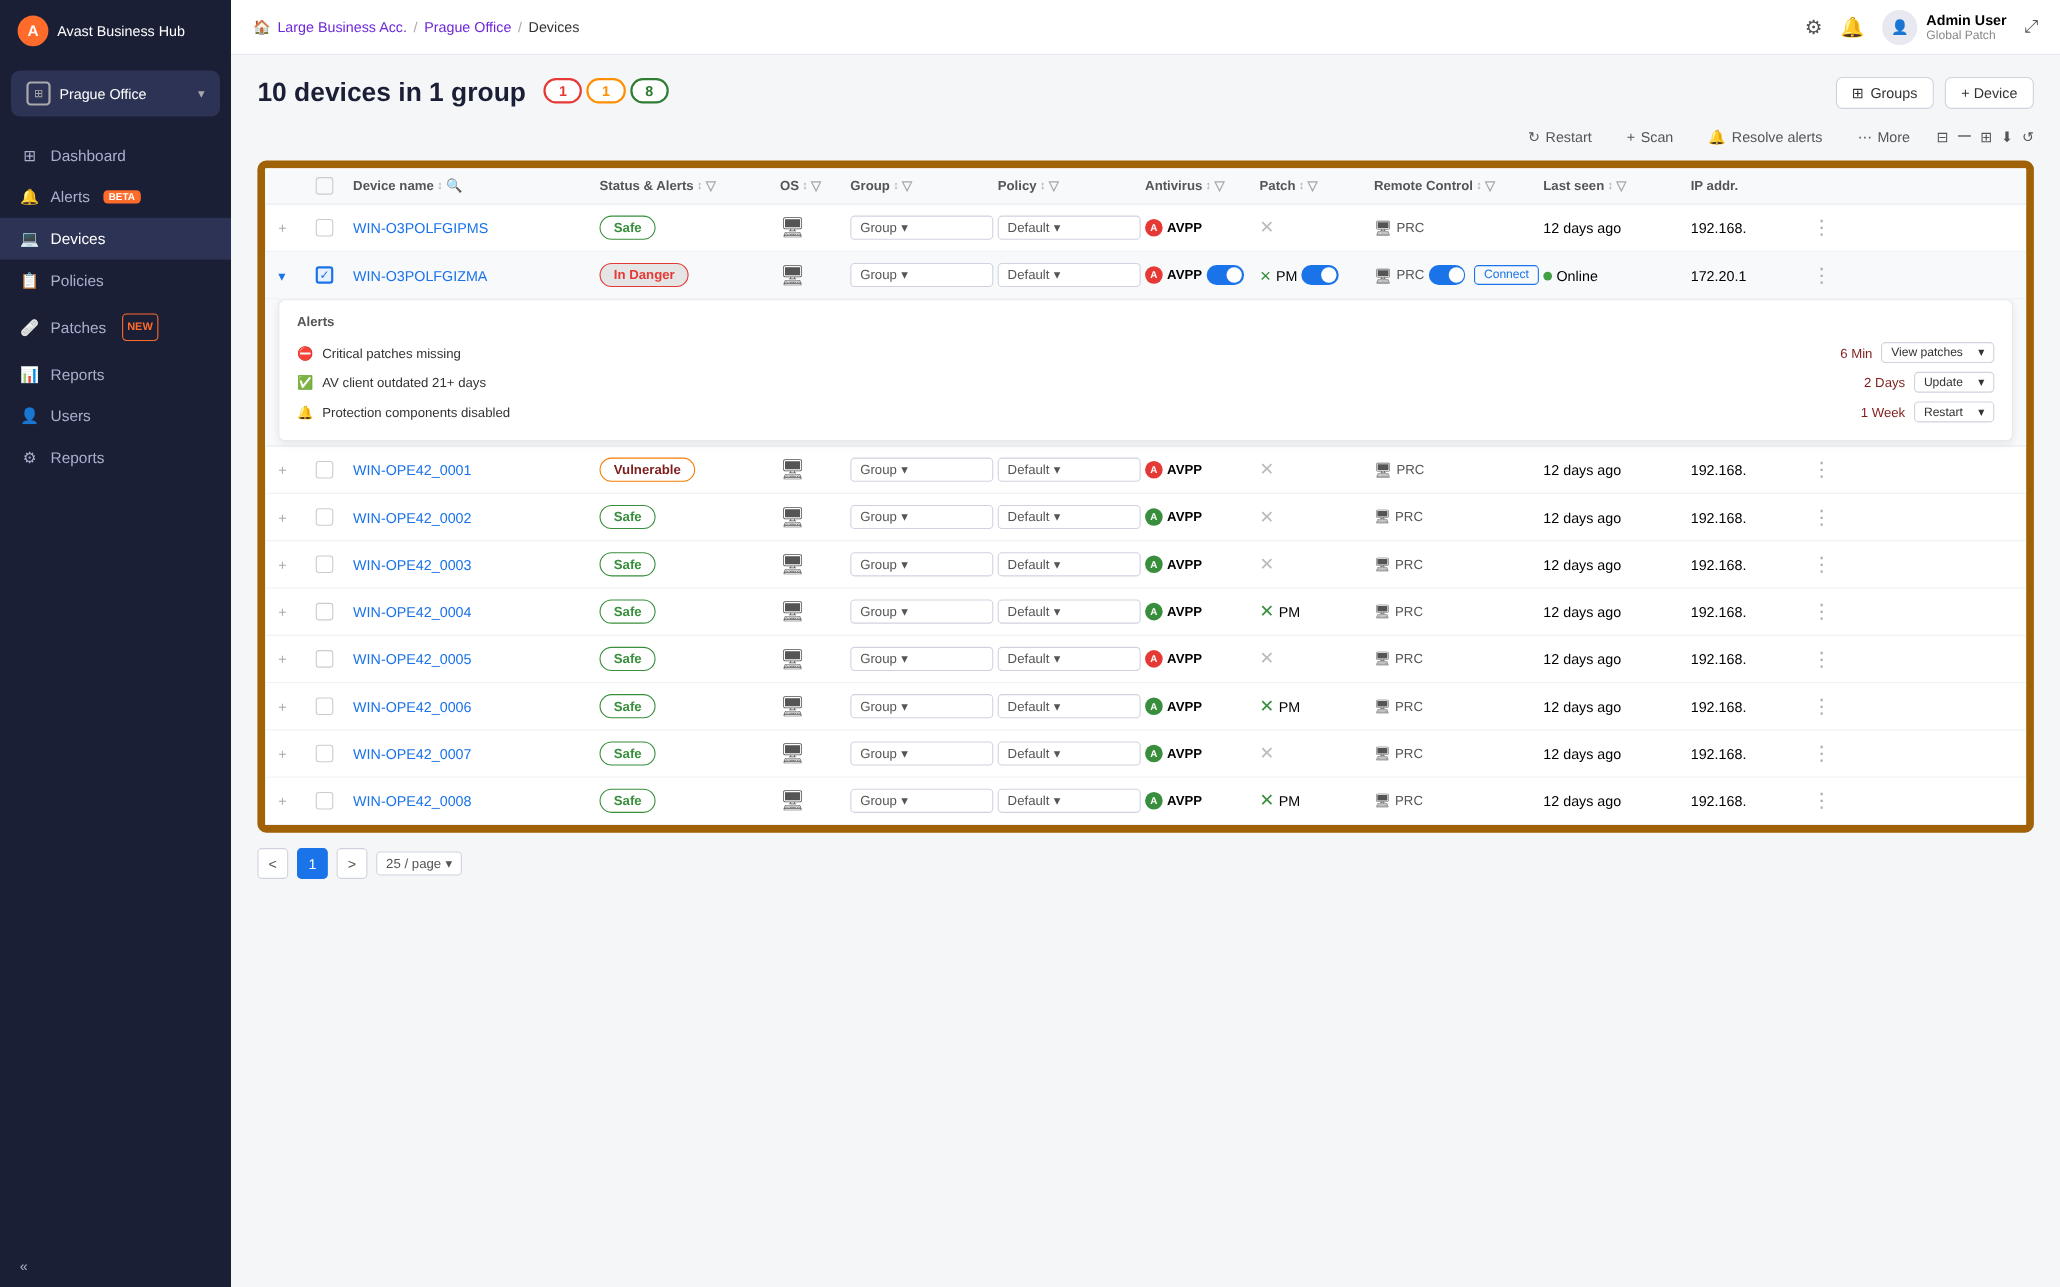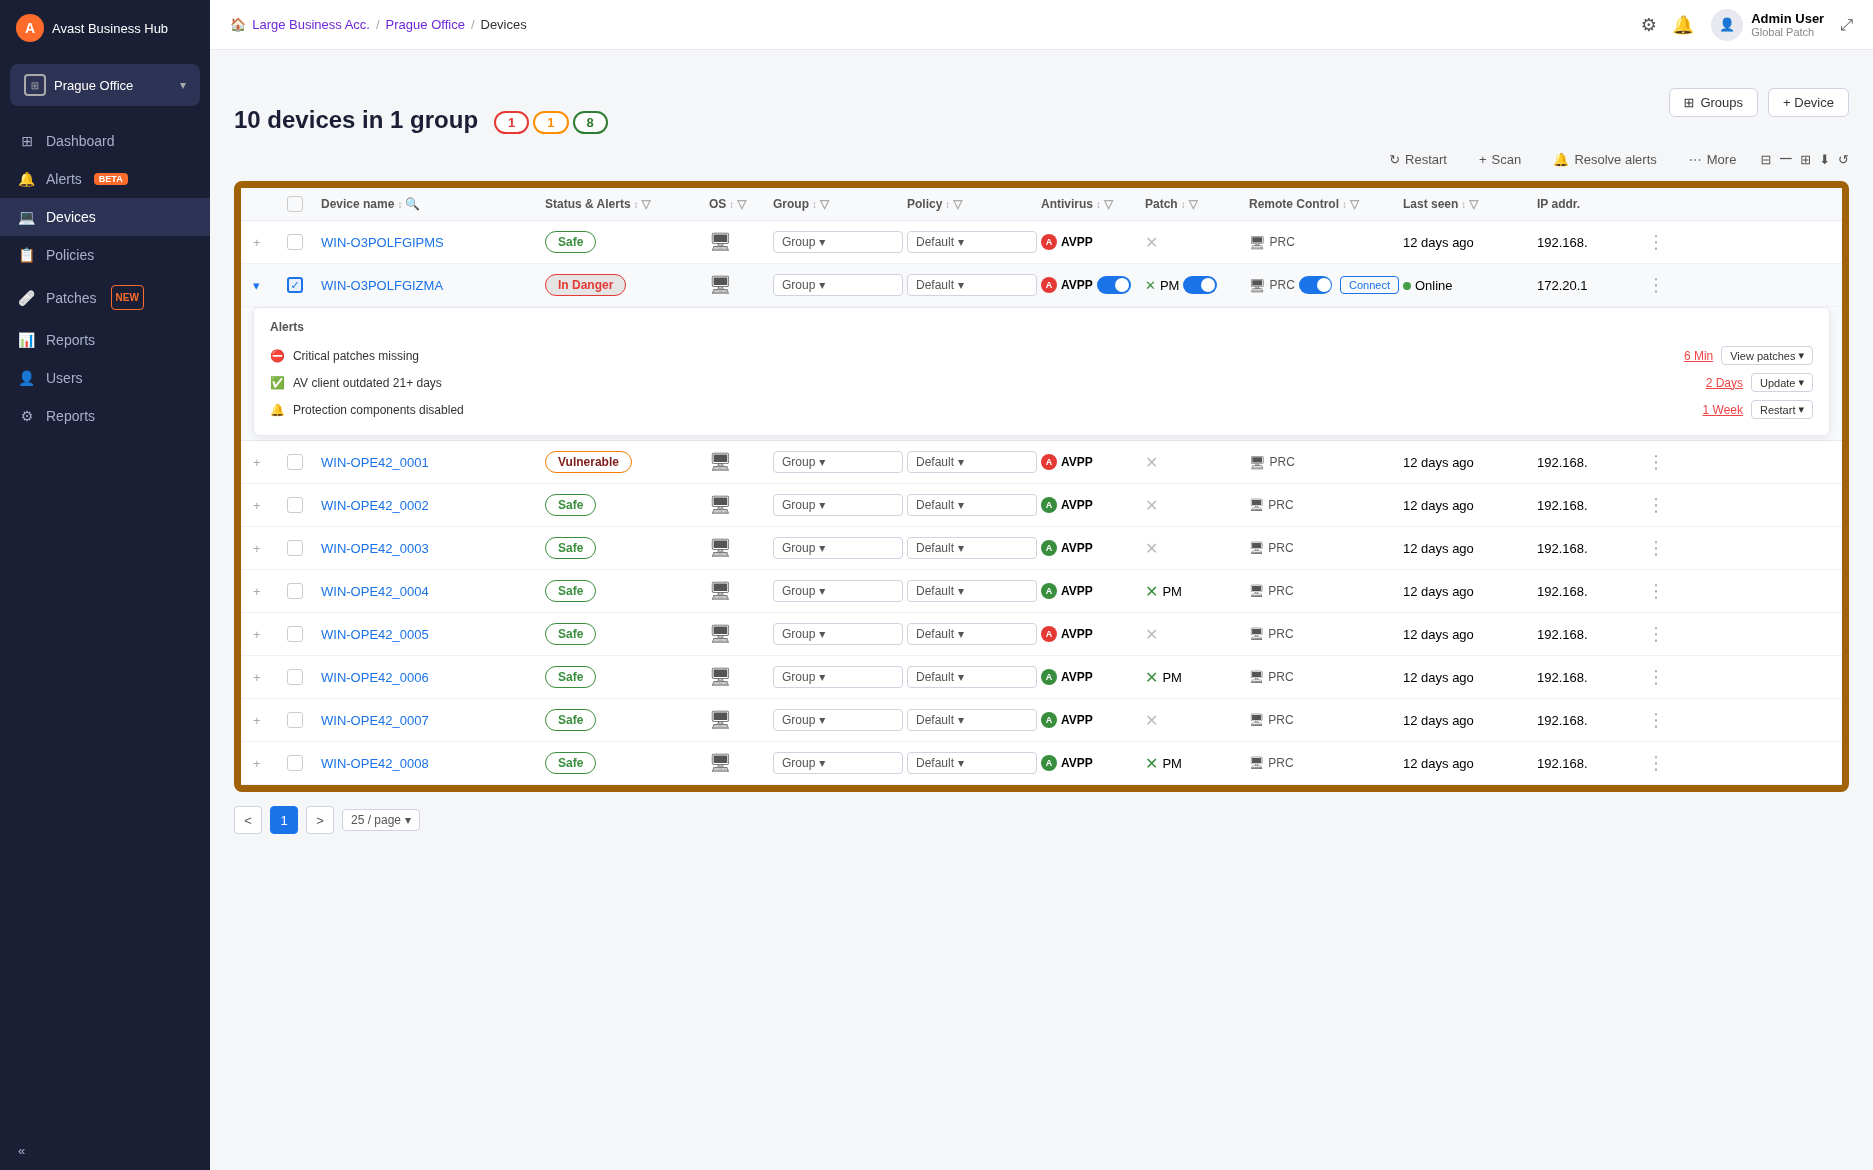--- a/index.html
+++ b/index.html
@@ -79,22 +79,22 @@
 
     .more-btn { color: #aaa; cursor: pointer; font-size: 18px; text-align: center; }
     .checkbox { width: 16px; height: 16px; border: 1.5px solid #ccc; border-radius: 3px; cursor: pointer; }
 
     
     .alert-panel { background: #fff; border: 1px solid #e8e9f0; border-radius: 6px; padding: 12px 16px; margin: 0 12px 4px; box-shadow: 0 2px 8px rgba(0,0,0,0.08); }
     .alert-panel-title { font-size: 12px; font-weight: 600; color: #555; margin-bottom: 8px; }
     .alert-row { display: flex; align-items: center; justify-content: space-between; padding: 4px 0; font-size: 12px; color: #333; }
     .alert-row-left { display: flex; align-items: center; gap: 8px; }
     .alert-row-right { display: flex; align-items: center; gap: 8px; }
-    .alert-time { color: #ef4444; text-decoration: underline; }
-    .alert-action-btn { display: flex; align-items: center; gap: 3px; border: 1px solid #d0d3df; border-radius: 4px; padding: 2px 8px; font-size: 11px; cursor: pointer; background: #fff; color: #333; }
+    .alert-time { color: #7f1d1d; }
+    .alert-action-btn { display: flex; align-items: center; gap: 14px; border: 1px solid #d0d3df; border-radius: 4px; padding: 2px 8px; font-size: 11px; cursor: pointer; background: #fff; color: #333; }
 
     
     #pagination { display: flex; align-items: center; gap: 8px; margin-top: 14px; font-size: 13px; color: #555; }
     .page-btn { width: 28px; height: 28px; border: 1px solid #d0d3df; border-radius: 4px; display: flex; align-items: center; justify-content: center; cursor: pointer; font-size: 13px; background: #fff; }
     .page-btn.active { background: #1a73e8; color: #fff; border-color: #1a73e8; }
     .per-page-select { border: 1px solid #d0d3df; border-radius: 4px; padding: 3px 8px; font-size: 12px; cursor: pointer; background: #fff; display: flex; align-items: center; gap: 4px; }
 
     
     .os-icon { font-size: 18px; color: #555; }
 
@@ -184,21 +184,21 @@
           <div style="font-size:11px;color:#888;">Global Patch</div>
         </div>
       </div>
       <span class="topbar-icon" style="font-size:16px;">⤢</span>
     </div>
   </div>
 
   <div id="content">
 
     <div id="content-header">
-      <div style="display:flex;align-items:flex-end;margin-top:36px;">
+      <div style="display:flex;align-items:flex-start;">
         <h1 id="page-title">10 devices in 1 group</h1>
         <div id="status-pills">
           <div class="status-pill pill-red">1</div>
           <div class="status-pill pill-orange">1</div>
           <div class="status-pill pill-green">8</div>
         </div>
       </div>
       <div id="header-actions">
         <div class="btn-groups">
           <span>⊞</span>

